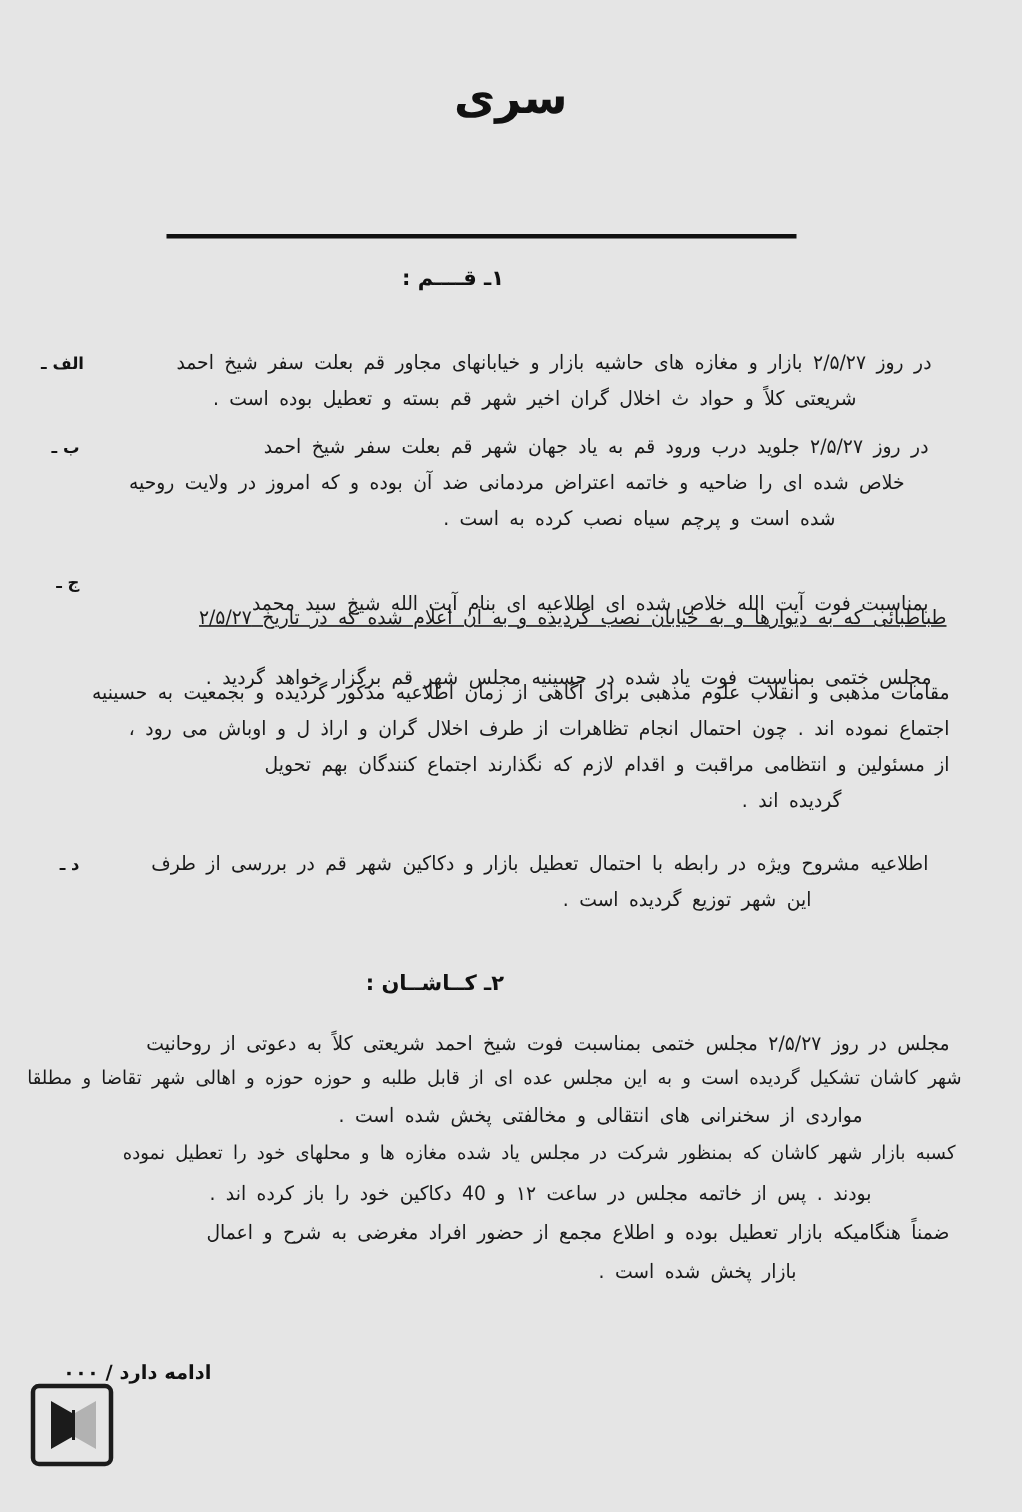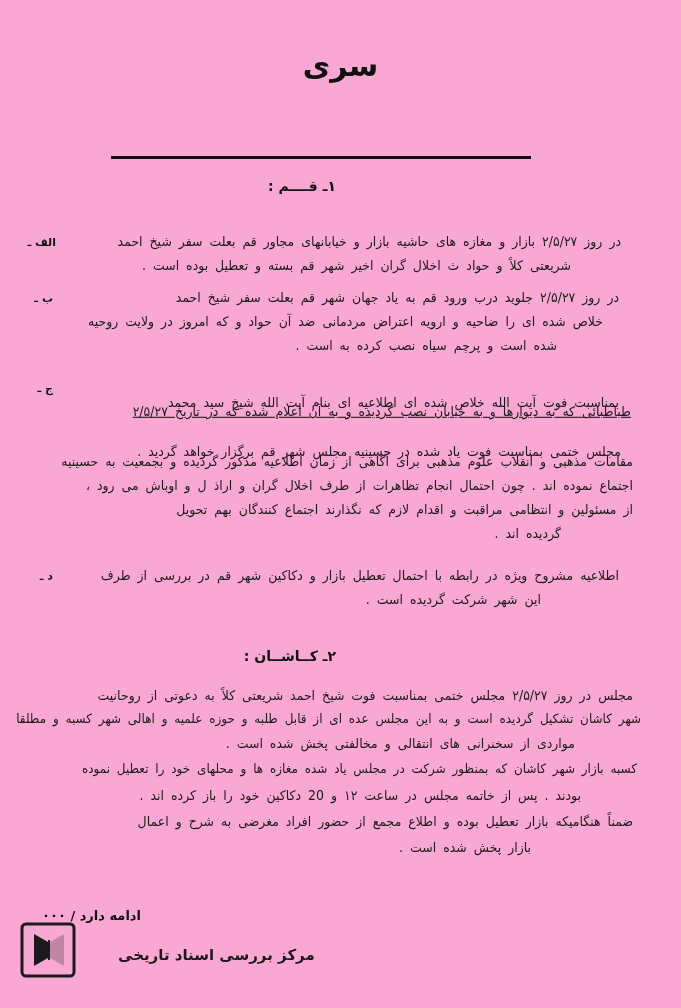--- a/index.html
+++ b/index.html
@@ -13,21 +13,21 @@
     overflow: hidden;
     font-family: "DejaVu Sans", sans-serif;
     color: #111111;
     position: relative;
   }
 
   .page {
     position: relative;
     width: 681px;
     height: 1008px;
-    background: #f9a8d4;
+    background: #e5e5e5;
   }
 
   
   .hw {
     font-family: "DejaVu Sans", sans-serif;
     color: #1a1a1a;
     letter-spacing: 0.5px;
     white-space: nowrap;
     transform-origin: right center;
   }
@@ -160,57 +160,56 @@
 
   <div class="para">
     <span class="marker" style="top:236px; right:625px;">الف ـ</span>
     <span class="line" style="top:233px; right:60px;">در روز ۲/۵/۲۷ بازار و مغازه های حاشیه بازار و خیابانهای مجاور قم بعلت سفر شیخ احمد</span>
     <span class="line" style="top:257px; right:110px;">شریعتی کلاً و حواد ث اخلال گران اخیر شهر قم بسته و تعطیل بوده است .</span>
   </div>
 
   <div class="para">
     <span class="marker" style="top:292px; right:628px;">ب ـ</span>
     <span class="line" style="top:289px; right:62px;">در روز ۲/۵/۲۷ جلوید درب ورود قم به یاد جهان شهر قم بعلت سفر شیخ احمد</span>
-    <span class="line" style="top:313px; right:78px;">خلاص شده ای را ضاحیه و ارویه اعتراض مردمانی ضد آن حواد و که امروز در ولایت روحیه</span>
+    <span class="line" style="top:313px; right:78px;">خلاص شده ای را ضاحیه و خاتمه اعتراض مردمانی ضد آن بوده و که امروز در ولایت روحیه</span>
     <span class="line" style="top:337px; right:124px;">شده است و پرچم سیاه نصب کرده به است .</span>
   </div>
 
   <div class="para">
     <span class="marker" style="top:382px; right:628px;">ج ـ</span>
     <span class="line" style="top:394px; right:62px;">بمناسبت فوت آیت الله خلاص شده ای اطلاعیه ای بنام آیت الله شیخ سید محمد</span>
     <span class="line" style="top:403px; right:50px;text-decoration:underline;">طباطبائی که به دیوارها و به خیابان نصب گردیده و به آن اعلام شده که در تاریخ ۲/۵/۲۷</span>
     <span class="line" style="top:427px; right:60px;margin-top:16px;">مجلس ختمی بمناسبت فوت یاد شده در حسینیه مجلس شهر قم برگزار خواهد گردید .</span>
     <span class="line" style="top:453px; right:48px;">مقامات مذهبی و انقلاب علوم مذهبی برای آگاهی از زمان اطلاعیه مذکور گردیده و بجمعیت به حسینیه</span>
     <span class="line" style="top:477px; right:48px;">اجتماع نموده اند . چون احتمال انجام تظاهرات از طرف اخلال گران و اراذ ل و اوباش می رود ،</span>
     <span class="line" style="top:501px; right:48px;">از مسئولین و انتظامی مراقبت و اقدام لازم که نگذارند اجتماع کنندگان بهم تحویل</span>
     <span class="line" style="top:525px; right:120px;">گردیده اند .</span>
   </div>
 
   <div class="para">
     <span class="marker" style="top:570px; right:628px;">د ـ</span>
     <span class="line" style="top:567px; right:62px;">اطلاعیه مشروح ویژه در رابطه با احتمال تعطیل بازار و دکاکین شهر قم در بررسی از طرف</span>
-    <span class="line" style="top:591px; right:140px;">این شهر شرکت گردیده است .</span>
+    <span class="line" style="top:591px; right:140px;">این شهر توزیع گردیده است .</span>
   </div>
 
   <div class="section-heading sec2">۲ـ  کــاشــان :</div>
 
   <div class="para">
     <span class="line" style="top:687px; right:48px;">مجلس در روز ۲/۵/۲۷ مجلس ختمی بمناسبت فوت شیخ احمد شریعتی کلاً به دعوتی از روحانیت</span>
-    <span class="line" style="top:711px; right:40px; font-size:12px;">شهر کاشان تشکیل گردیده است و به این مجلس عده ای از قابل طلبه و حوزه علمیه و اهالی شهر کسبه و مطلقا</span>
+    <span class="line" style="top:711px; right:40px; font-size:12px;">شهر کاشان تشکیل گردیده است و به این مجلس عده ای از قابل طلبه و حوزه حوزه و اهالی شهر تقاضا و مطلقا</span>
     <span class="line" style="top:735px; right:106px;">مواردی از سخنرانی های انتقالی و مخالفتی پخش شده است .</span>
     <span class="line" style="top:761px; right:44px; font-size:12px;">کسبه بازار شهر کاشان که بمنظور شرکت در مجلس یاد شده مغازه ها و محلهای خود را تعطیل نموده</span>
-    <span class="line" style="top:787px; right:100px;">بودند . پس از خاتمه مجلس در ساعت ۱۲ و 20 دکاکین خود را باز کرده اند .</span>
+    <span class="line" style="top:787px; right:100px;">بودند . پس از خاتمه مجلس در ساعت ۱۲ و 40 دکاکین خود را باز کرده اند .</span>
     <span class="line" style="top:813px; right:48px;">ضمناً هنگامیکه بازار تعطیل بوده و اطلاع مجمع از حضور افراد مغرضی به شرح و اعمال</span>
     <span class="line" style="top:839px; right:150px;">بازار پخش شده است .</span>
   </div>
 
   <div class="closing">ادامه دارد / ۰۰۰</div>
 
   <div class="footer">
-    <div class="footer-text">مرکز بررسی اسناد تاریخی</div>
     <svg class="logo" viewBox="0 0 56 56" aria-hidden="true">
       <rect x="2" y="2" width="52" height="52" rx="4" fill="none" stroke="#1b1b1b" stroke-width="3"></rect>
       <path d="M14 12 L14 44 L28 36 L28 20 Z" fill="#1b1b1b"></path>
       <path d="M30 20 L30 36 L44 44 L44 12 Z" fill="#1b1b1b" opacity="0.25"></path>
       <path d="M29 18 L29 38" stroke="#1b1b1b" stroke-width="2"></path>
     </svg>
   </div>
 
 </div>
 

